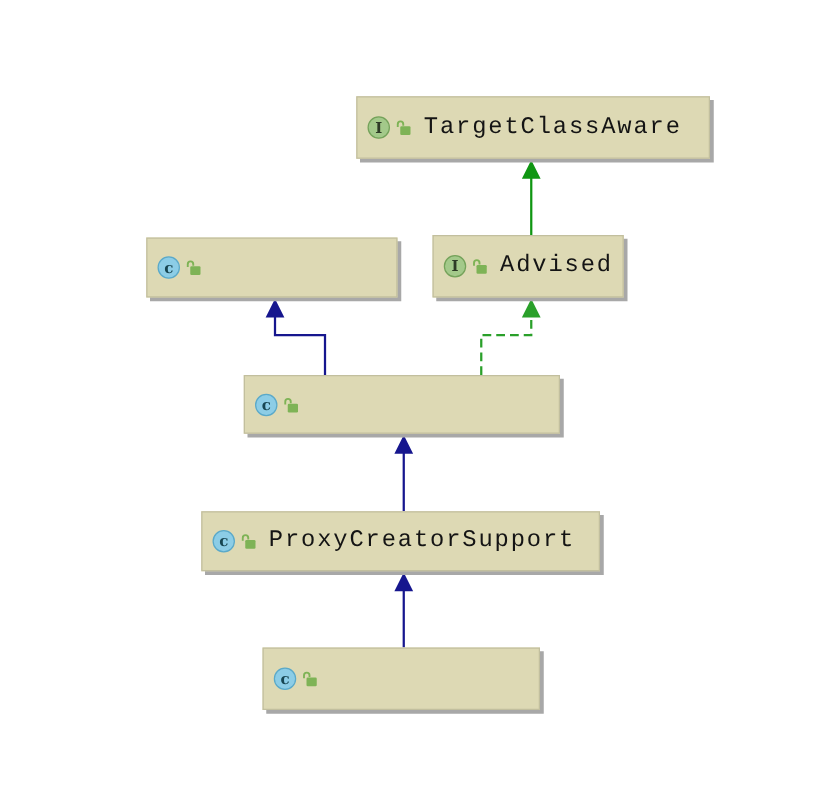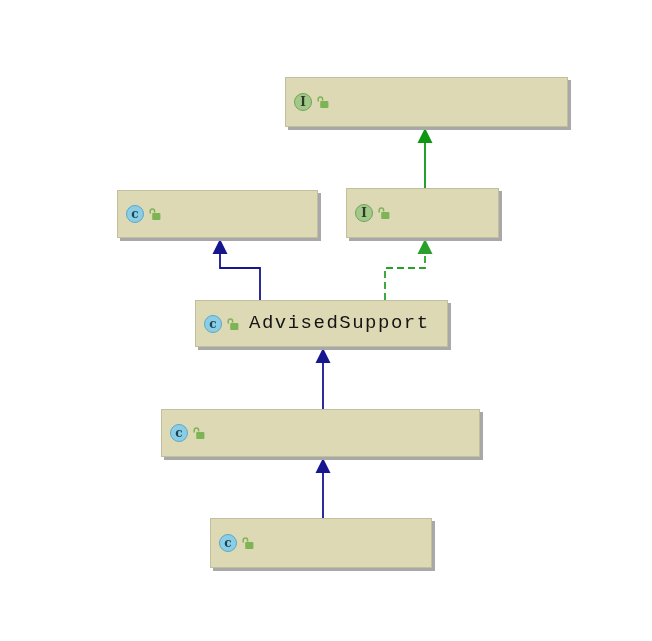--- a/index.html
+++ b/index.html
@@ -93,49 +93,51 @@
         <polyline points="323,518 323,471" fill="none" stroke="#16168e" stroke-width="1.8"></polyline>
         <polygon points="323,458 315.5,473 330.5,473" fill="#16168e"></polygon>
       </g>
     </svg>
 <div class="node interface" style="left: 285px; top: 77px; width: 283px; height: 50px;">
       <span class="type-icon interface">I</span>
       <svg viewBox="0 0 14 14" class="lock-icon">
         <path d="M2.2 6.5 V4.3 a2.2 2.2 0 0 1 4.4 0 V5.6" fill="none" stroke="#7eb356" stroke-width="1.5"></path>
         <rect x="4.2" y="6" width="8.2" height="7" rx="1" fill="#7eb356"></rect>
       </svg>
+      <span class="node-label">TargetClassAware</span>
     </div>
     <div class="node class" style="left: 117px; top: 190px; width: 201px; height: 48px;">
       <span class="type-icon class">c</span>
       <svg viewBox="0 0 14 14" class="lock-icon">
         <path d="M2.2 6.5 V4.3 a2.2 2.2 0 0 1 4.4 0 V5.6" fill="none" stroke="#7eb356" stroke-width="1.5"></path>
         <rect x="4.2" y="6" width="8.2" height="7" rx="1" fill="#7eb356"></rect>
       </svg>
     </div>
     <div class="node interface" style="left: 346px; top: 188px; width: 153px; height: 50px;">
       <span class="type-icon interface">I</span>
       <svg viewBox="0 0 14 14" class="lock-icon">
         <path d="M2.2 6.5 V4.3 a2.2 2.2 0 0 1 4.4 0 V5.6" fill="none" stroke="#7eb356" stroke-width="1.5"></path>
         <rect x="4.2" y="6" width="8.2" height="7" rx="1" fill="#7eb356"></rect>
       </svg>
+      <span class="node-label">Advised</span>
     </div>
     <div class="node class" style="left: 195px; top: 300px; width: 253px; height: 47px;">
       <span class="type-icon class">c</span>
       <svg viewBox="0 0 14 14" class="lock-icon">
         <path d="M2.2 6.5 V4.3 a2.2 2.2 0 0 1 4.4 0 V5.6" fill="none" stroke="#7eb356" stroke-width="1.5"></path>
         <rect x="4.2" y="6" width="8.2" height="7" rx="1" fill="#7eb356"></rect>
       </svg>
-      <span class="node-label">AdvisedSupport</span>
     </div>
     <div class="node class" style="left: 161px; top: 409px; width: 319px; height: 48px;">
       <span class="type-icon class">c</span>
       <svg viewBox="0 0 14 14" class="lock-icon">
         <path d="M2.2 6.5 V4.3 a2.2 2.2 0 0 1 4.4 0 V5.6" fill="none" stroke="#7eb356" stroke-width="1.5"></path>
         <rect x="4.2" y="6" width="8.2" height="7" rx="1" fill="#7eb356"></rect>
       </svg>
+      <span class="node-label">ProxyCreatorSupport</span>
     </div>
     <div class="node class" style="left: 210px; top: 518px; width: 222px; height: 50px;">
       <span class="type-icon class">c</span>
       <svg viewBox="0 0 14 14" class="lock-icon">
         <path d="M2.2 6.5 V4.3 a2.2 2.2 0 0 1 4.4 0 V5.6" fill="none" stroke="#7eb356" stroke-width="1.5"></path>
         <rect x="4.2" y="6" width="8.2" height="7" rx="1" fill="#7eb356"></rect>
       </svg>
     </div>
   </div>
 

